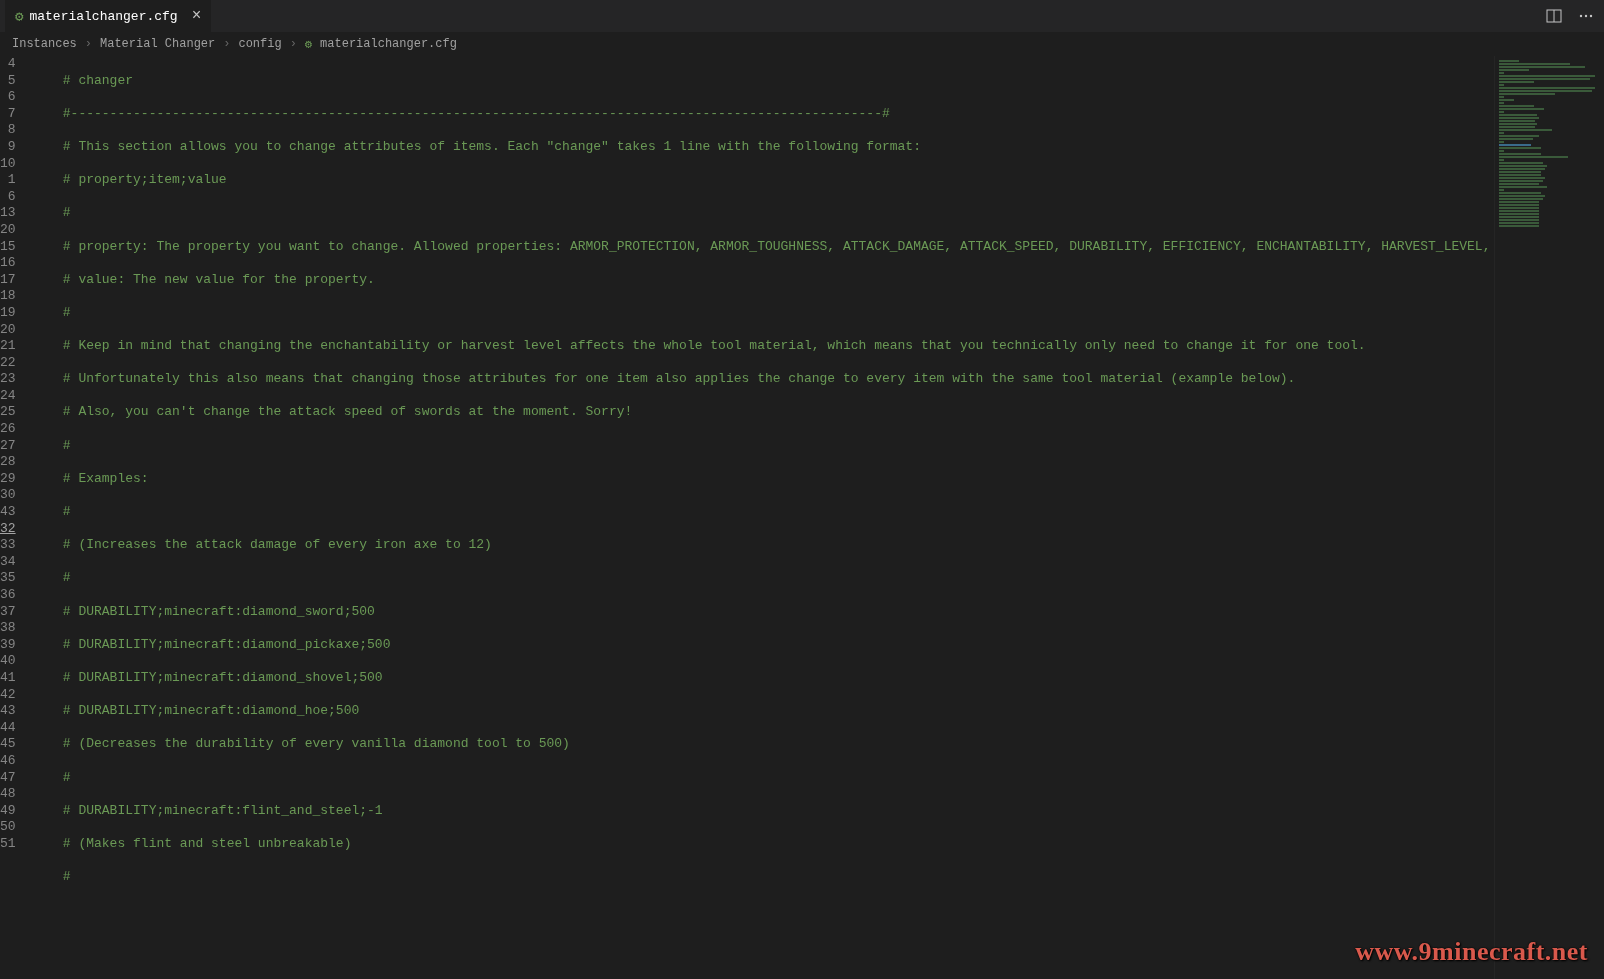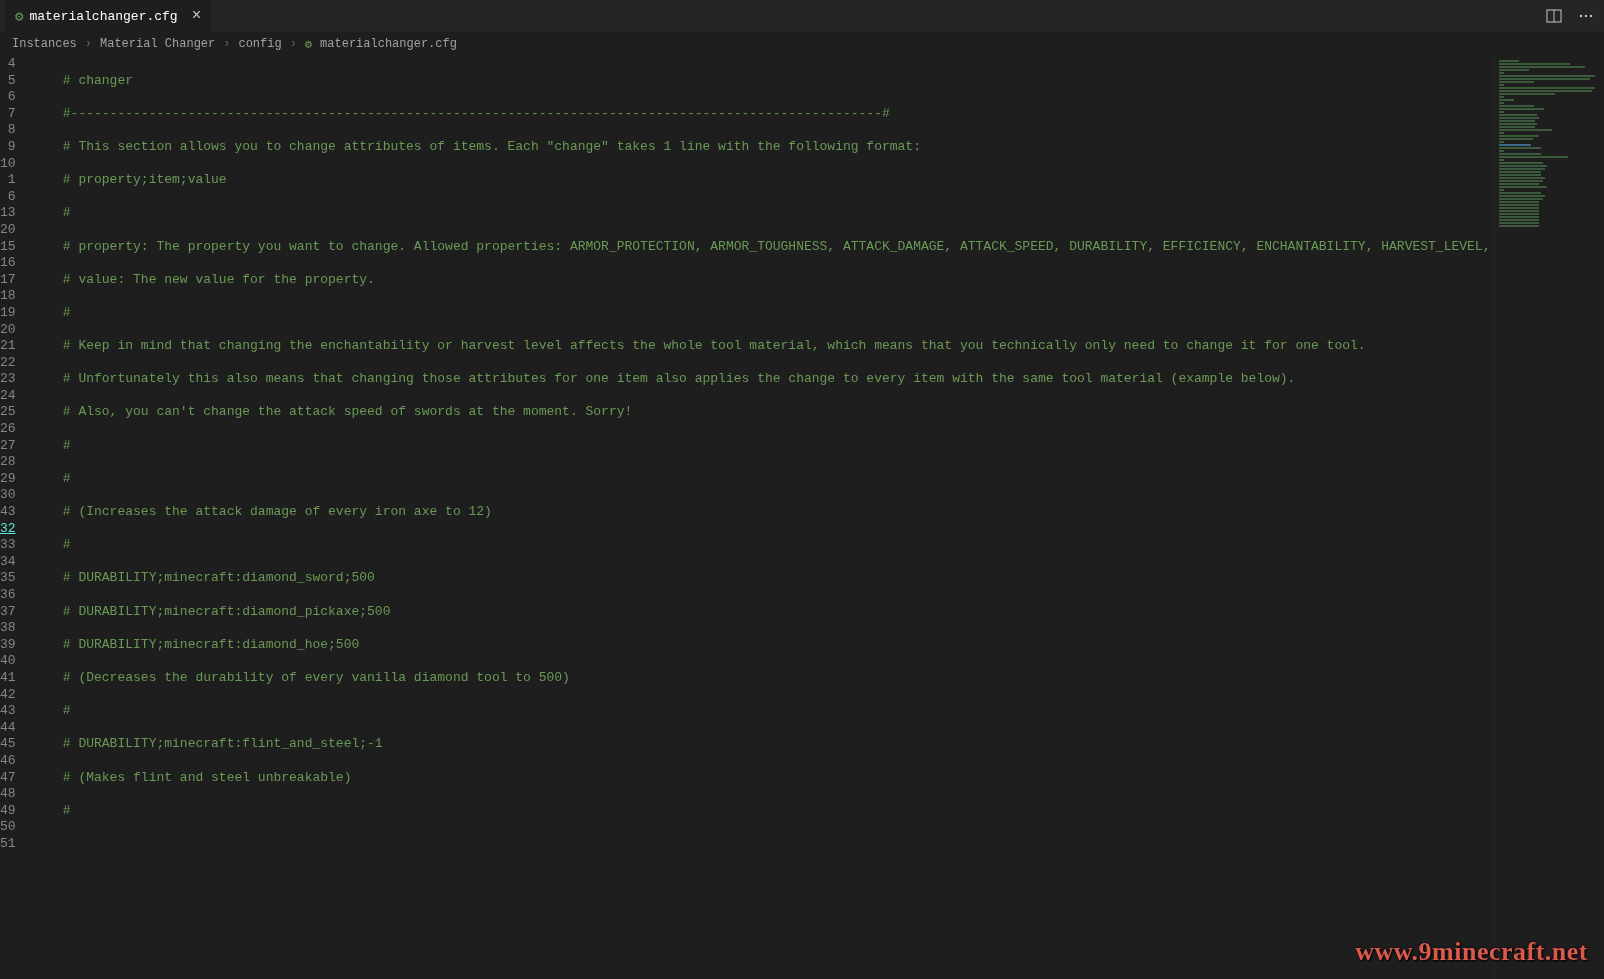--- a/index.html
+++ b/index.html
@@ -61,21 +61,21 @@
 .gutter {
   width: 46px;
   text-align: right;
   padding-right: 16px;
   color: #858585;
   font-size: 13px;
   line-height: 16.6px;
   user-select: none;
 }
 .gutter .ln { height: 16.6px; }
-.gutter .ln.current { color: #5eead4; text-decoration: underline; }
+.gutter .ln.current { color: #a3a3a3; text-decoration: underline; }
 .code {
   flex: 1;
   font-size: 13px;
   line-height: 16.6px;
   color: #6a9955;
   white-space: pre;
   padding-right: 120px;
 }
 .code-line { height: 16.6px; display: block; }
 .minimap {
@@ -196,25 +196,27 @@
 <span class="code-line">    # This section allows you to change attributes of items. Each "change" takes 1 line with the following format:</span>
 <span class="code-line">    # property;item;value</span>
 <span class="code-line">    #</span>
 <span class="code-line">    # property: The property you want to change. Allowed properties: ARMOR_PROTECTION, ARMOR_TOUGHNESS, ATTACK_DAMAGE, ATTACK_SPEED, DURABILITY, EFFICIENCY, ENCHANTABILITY, HARVEST_LEVEL,</span>
 <span class="code-line">    # value: The new value for the property.</span>
 <span class="code-line">    #</span>
 <span class="code-line">    # Keep in mind that changing the enchantability or harvest level affects the whole tool material, which means that you technically only need to change it for one tool.</span>
 <span class="code-line">    # Unfortunately this also means that changing those attributes for one item also applies the change to every item with the same tool material (example below).</span>
 <span class="code-line">    # Also, you can't change the attack speed of swords at the moment. Sorry!</span>
 <span class="code-line">    #</span>
+<span class="code-line">    # Examples:</span>
 <span class="code-line">    #</span>
 <span class="code-line">    # (Increases the attack damage of every iron axe to 12)</span>
 <span class="code-line">    #</span>
 <span class="code-line">    # DURABILITY;minecraft:diamond_sword;500</span>
 <span class="code-line">    # DURABILITY;minecraft:diamond_pickaxe;500</span>
+<span class="code-line">    # DURABILITY;minecraft:diamond_shovel;500</span>
 <span class="code-line">    # DURABILITY;minecraft:diamond_hoe;500</span>
 <span class="code-line">    # (Decreases the durability of every vanilla diamond tool to 500)</span>
 <span class="code-line">    #</span>
 <span class="code-line">    # DURABILITY;minecraft:flint_and_steel;-1</span>
 <span class="code-line">    # (Makes flint and steel unbreakable)</span>
 <span class="code-line">    #</span>
 
 
 
 

